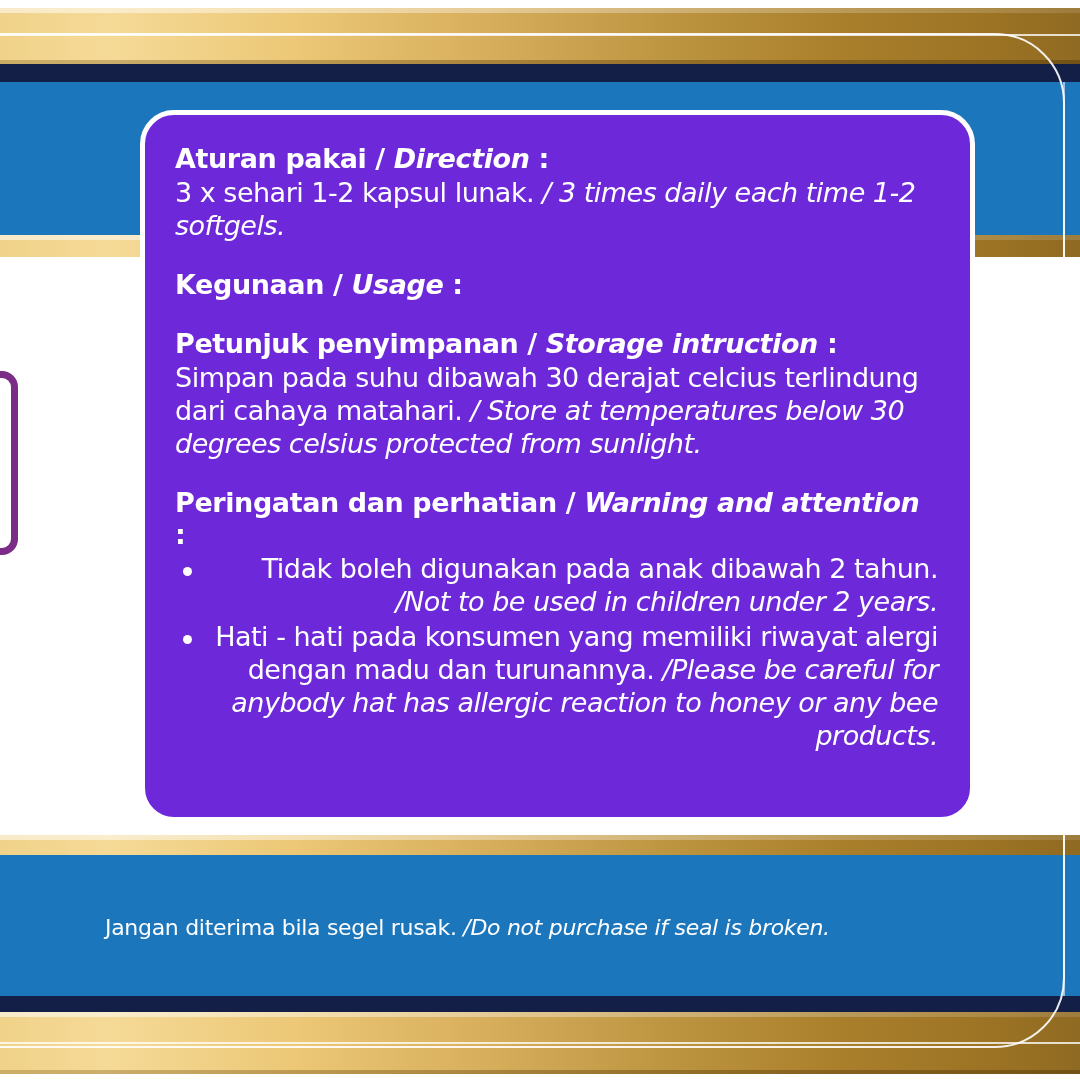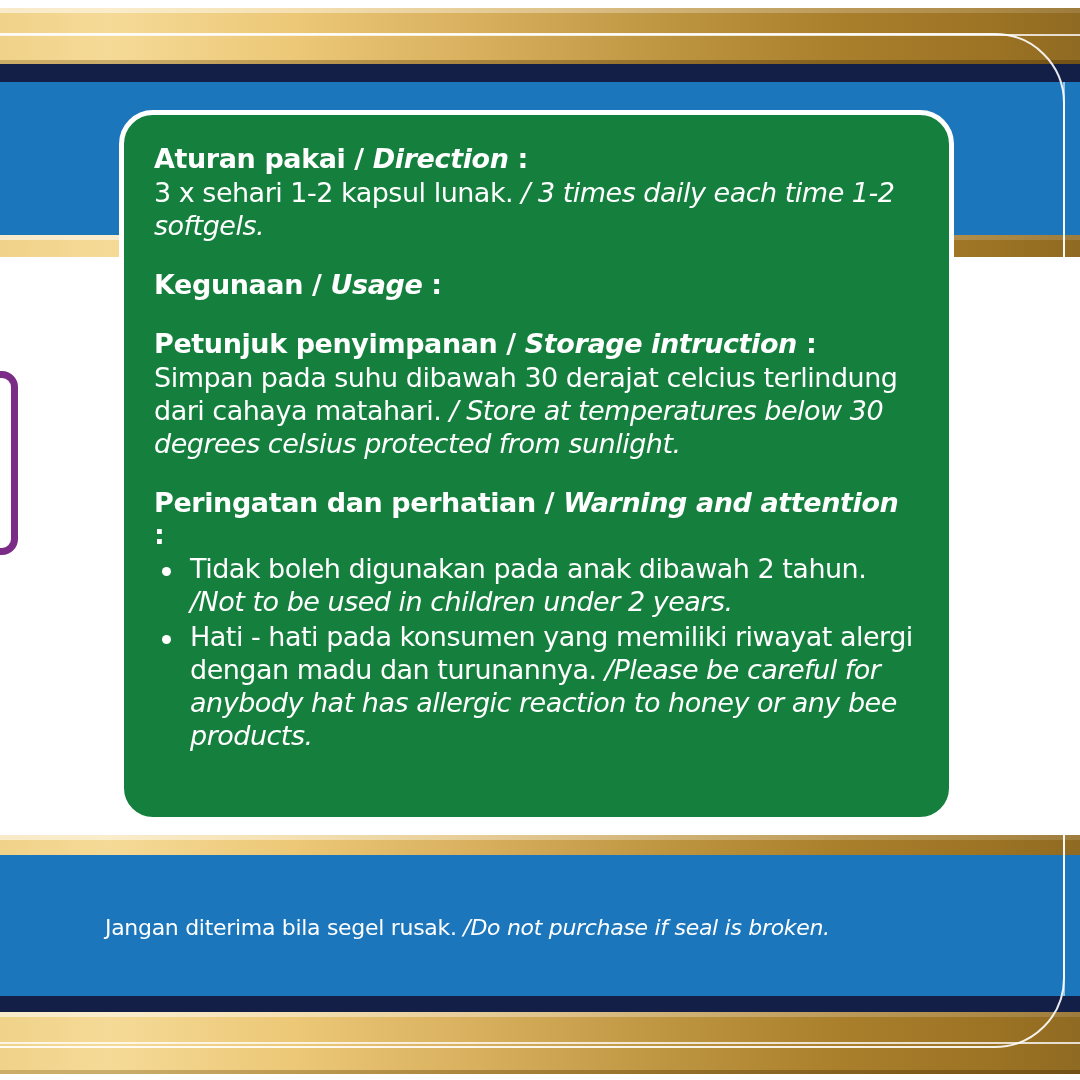--- a/index.html
+++ b/index.html
@@ -111,23 +111,23 @@
     font-weight:bold;font-style:italic;
     font-size:118px;line-height:1;
     color:#ffffff;
     letter-spacing:-4px;
     white-space:nowrap;
   }
 
   
   #info-card{
     position:absolute;
-    left:119px;top:110px;
+    left:140px;top:110px;
     width:835px;height:712px;
-    background:#15803d;
+    background:#6d28d9;
     border:5px solid #ffffff;
     border-radius:34px;
     box-sizing:border-box;
     z-index:4;
     padding:28px 32px 20px 30px;
     color:#ffffff;
   }
 
   .sect{margin-bottom:26px;}
   .sect:last-child{margin-bottom:0;}
@@ -146,21 +146,21 @@
     font-family:"DejaVu Sans", sans-serif;
     font-size:27px;
     font-weight:normal;
     line-height:1.22;
     letter-spacing:-.5px;
   }
   .sect-body .en{font-style:italic;}
 
   ul.warn-list{
     list-style:none;
-    margin:0;padding:0;
+    margin:0;padding:0;text-align:right;
   }
   ul.warn-list li{
     position:relative;
     padding-left:36px;
     margin-bottom:2px;
     font-family:"DejaVu Sans", sans-serif;
     font-size:27px;
     line-height:1.22;
     letter-spacing:-.5px;
   }

